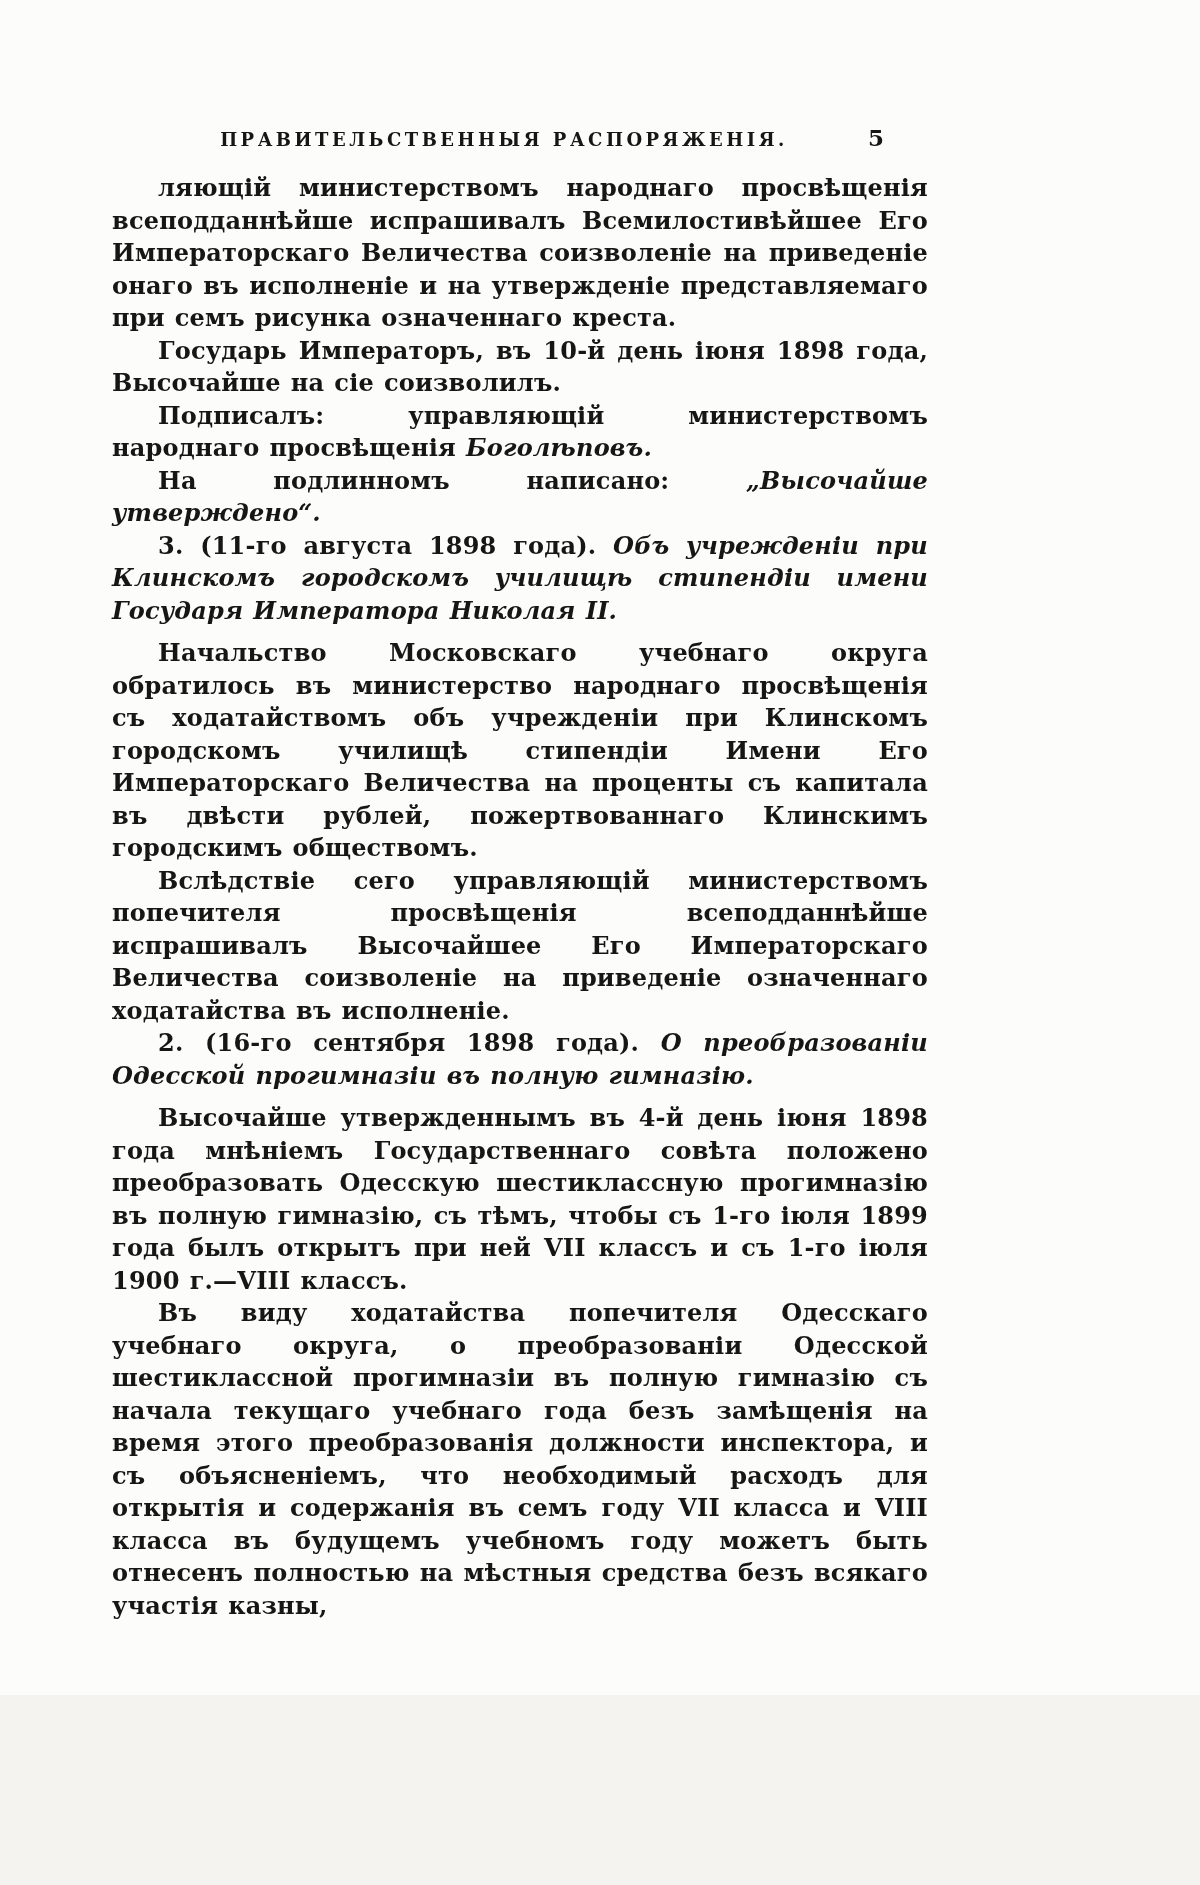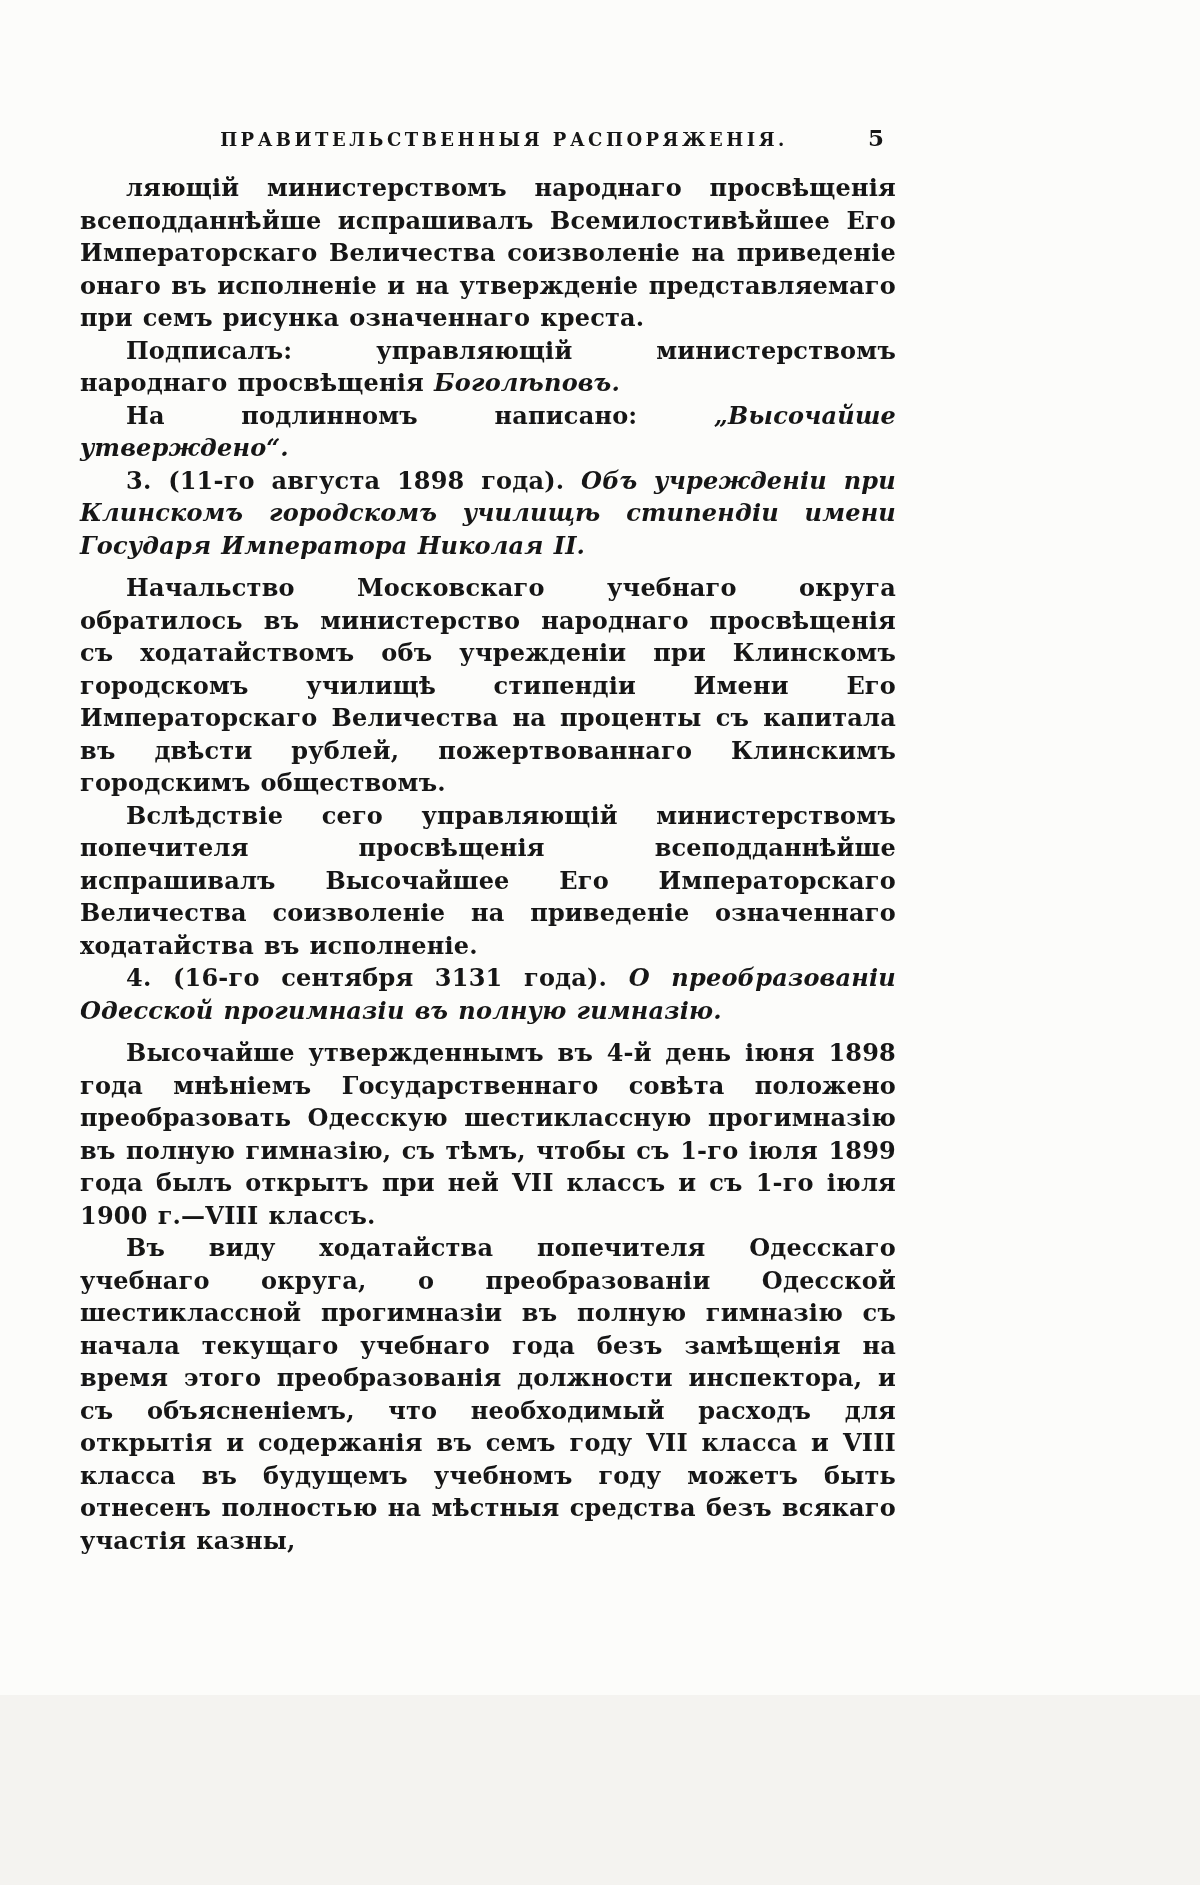--- a/index.html
+++ b/index.html
@@ -25,21 +25,21 @@
     white-space:nowrap;
   }
   .page-num {
     position:absolute;
     top:124px; left:868px;
     font-size:23px;
     font-weight:700;
   }
   .text-col {
     position:absolute;
-    left:80px; top:172px; width:816px;
+    left:112px; top:172px; width:816px;
   }
   .text-col p {
     font-size:24px;
     line-height:32.5px;
     font-weight:700;
     text-align:justify;
     text-indent:46px;
     letter-spacing:0.2px;
     word-spacing:1.5px;
   }
@@ -61,33 +61,34 @@
 
 <div class="page">
 
   <div class="running-head">ПРАВИТЕЛЬСТВЕННЫЯ РАСПОРЯЖЕНІЯ.</div>
   <div class="page-num">5</div>
 
   <div class="text-col">
 
     <p class="no-indent">ляющій министерствомъ народнаго просвѣщенія всеподданнѣйше испрашивалъ Всемилостивѣйшее Его Императорскаго Величества соизволеніе на приведеніе онаго въ исполненіе и на утвержденіе представляемаго при семъ рисунка означеннаго креста.</p>
 
+    <p>Государь Императоръ, въ 10-й день іюня 1898 года, Высочайше на сіе соизволилъ.</p>
 
     <p><span>Подписалъ: управляющій министерствомъ народнаго просвѣщенія </span><span class="it">Боголѣповъ.</span></p>
 
     <p><span>На подлинномъ написано: </span><span class="it">„Высочайше утверждено“.</span></p>
 
     <p class="sec"><span>3. (11-го августа 1898 года). </span><span class="it">Объ учрежденіи при Клинскомъ городскомъ училищѣ стипендіи имени Государя Императора Николая II.</span></p>
 
     <p class="after-sec">Начальство Московскаго учебнаго округа обратилось въ министерство народнаго просвѣщенія съ ходатайствомъ объ учрежденіи при Клинскомъ городскомъ училищѣ стипендіи Имени Его Императорскаго Величества на проценты съ капитала въ двѣсти рублей, пожертвованнаго Клинскимъ городскимъ обществомъ.</p>
 
     <p>Вслѣдствіе сего управляющій министерствомъ попечителя просвѣщенія всеподданнѣйше испрашивалъ Высочайшее Его Императорскаго Величества соизволеніе на приведеніе означеннаго ходатайства въ исполненіе.</p>
 
 
-    <p class="sec"><span>4. (16-го сентября 3131 года). </span><span class="it">О преобразованіи Одесской прогимназіи въ полную гимназію.</span></p>
+    <p class="sec"><span>2. (16-го сентября 1898 года). </span><span class="it">О преобразованіи Одесской прогимназіи въ полную гимназію.</span></p>
 
     <p class="after-sec">Высочайше утвержденнымъ въ 4-й день іюня 1898 года мнѣніемъ Государственнаго совѣта положено преобразовать Одесскую шестиклассную прогимназію въ полную гимназію, съ тѣмъ, чтобы съ 1-го іюля 1899 года былъ открытъ при ней VII классъ и съ 1-го іюля 1900 г.—VIII классъ.</p>
 
     <p>Въ виду ходатайства попечителя Одесскаго учебнаго округа, о преобразованіи Одесской шестиклассной прогимназіи въ полную гимназію съ начала текущаго учебнаго года безъ замѣщенія на время этого преобразованія должности инспектора, и съ объясненіемъ, что необходимый расходъ для открытія и содержанія въ семъ году VII класса и VIII класса въ будущемъ учебномъ году можетъ быть отнесенъ полностью на мѣстныя средства безъ всякаго участія казны,</p>
 
   </div>
 
   <div class="watermark">Библиотека "Руниверс"</div>
 
 </div>

